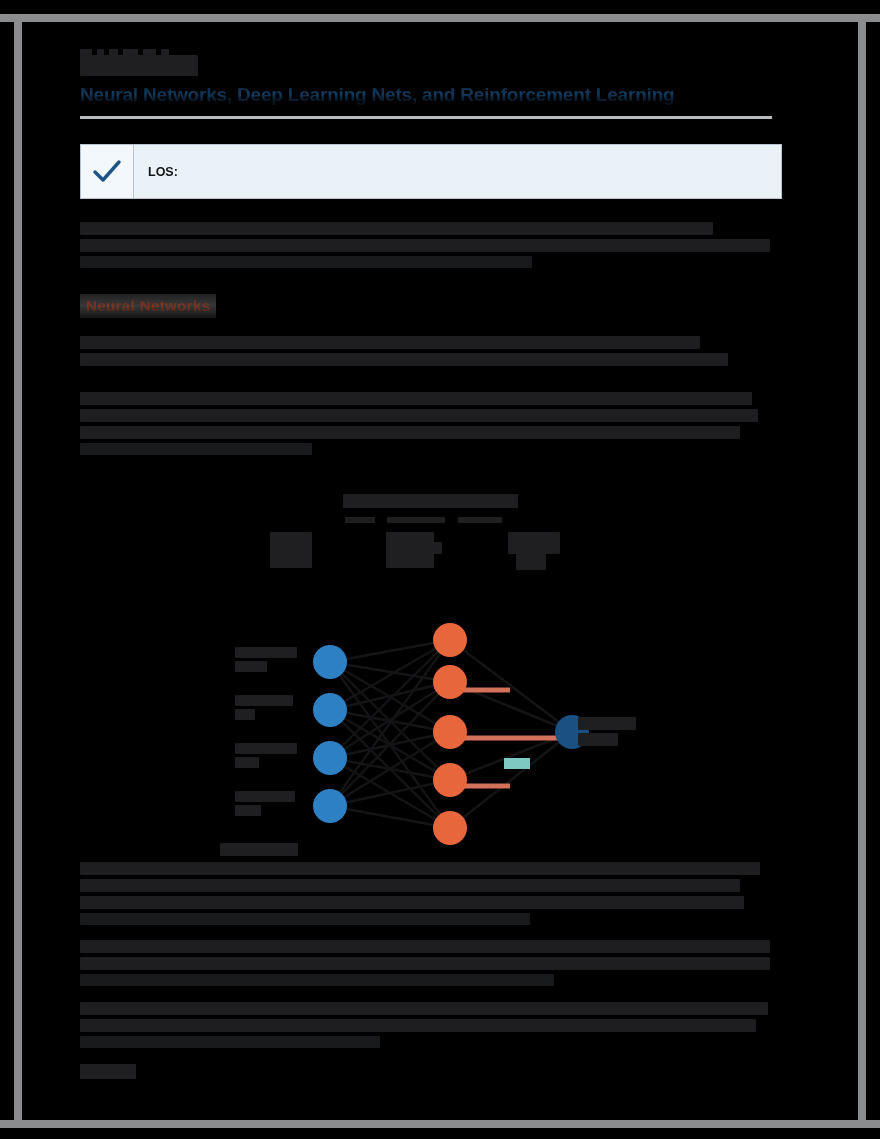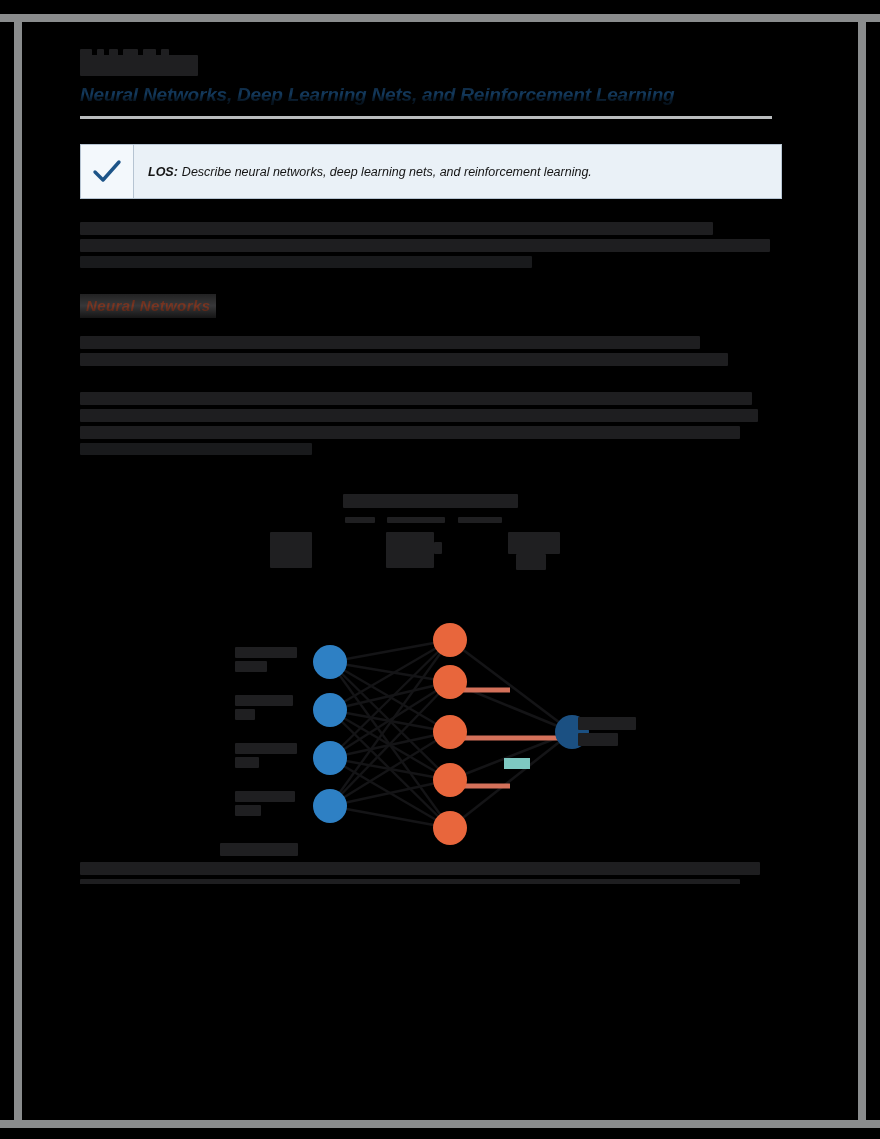--- a/index.html
+++ b/index.html
@@ -13,22 +13,22 @@
     position:absolute;left:0;top:0;width:880px;height:1139px;
     background:#000;
   }
   
   .frame-top{position:absolute;left:0;top:14px;width:880px;height:8px;background:#8a8c8d;}
   .frame-left{position:absolute;left:14px;top:14px;width:8px;height:1114px;background:#8a8c8d;}
   .frame-right{position:absolute;left:858px;top:14px;width:8px;height:1114px;background:#8a8c8d;}
   .frame-bottom{position:absolute;left:0;top:1120px;width:880px;height:8px;background:#8a8c8d;}
 
   .sheet{
-    position:absolute;left:22px;top:22px;width:836px;height:862px;
-    background:#000;overflow:hidden;font-style:italic;
+    position:absolute;left:22px;top:22px;width:836px;height:1098px;
+    background:#000;overflow:hidden;
   }
 
   
   .rd{
     display:inline-block;
     background:#1f1f21;
     color:transparent;
     border-radius:1px;
     vertical-align:baseline;
     user-select:none;
@@ -145,21 +145,20 @@
     <div class="title-rule"></div>
 
     <div class="los">
       <div class="los-check">
         <svg width="30" height="26" viewBox="0 0 30 26" aria-hidden="true">
           <path d="M3 13 L11 21 L27 3" fill="none" stroke="#1c5488" stroke-width="3.4" stroke-linecap="round" stroke-linejoin="round"></path>
         </svg>
       </div>
       <div class="los-text">
         <b>LOS:</b>
-        <span>Describe neural networks, deep learning nets, and reinforcement learning.</span>
       </div>
     </div>
 
     <div class="para" style="left:58px;top:200px;width:700px;">
       <span class="ln" style="width:633px"></span>
       <span class="ln" style="width:690px"></span>
       <span class="ln thin" style="width:452px;margin-left:0"></span>
     </div>
 
     <div class="h2">

